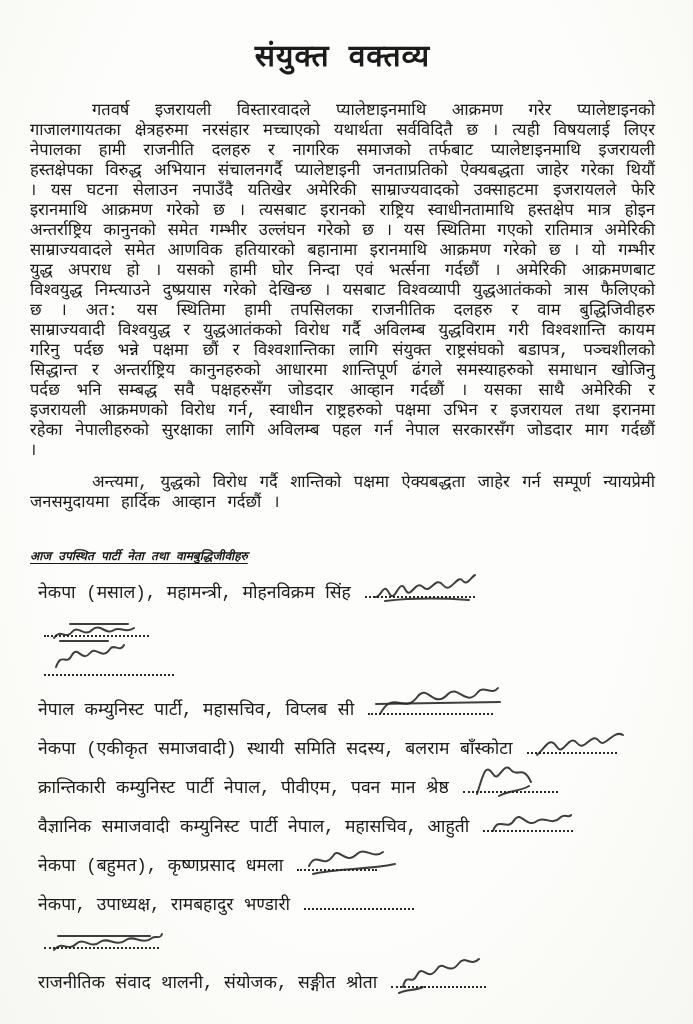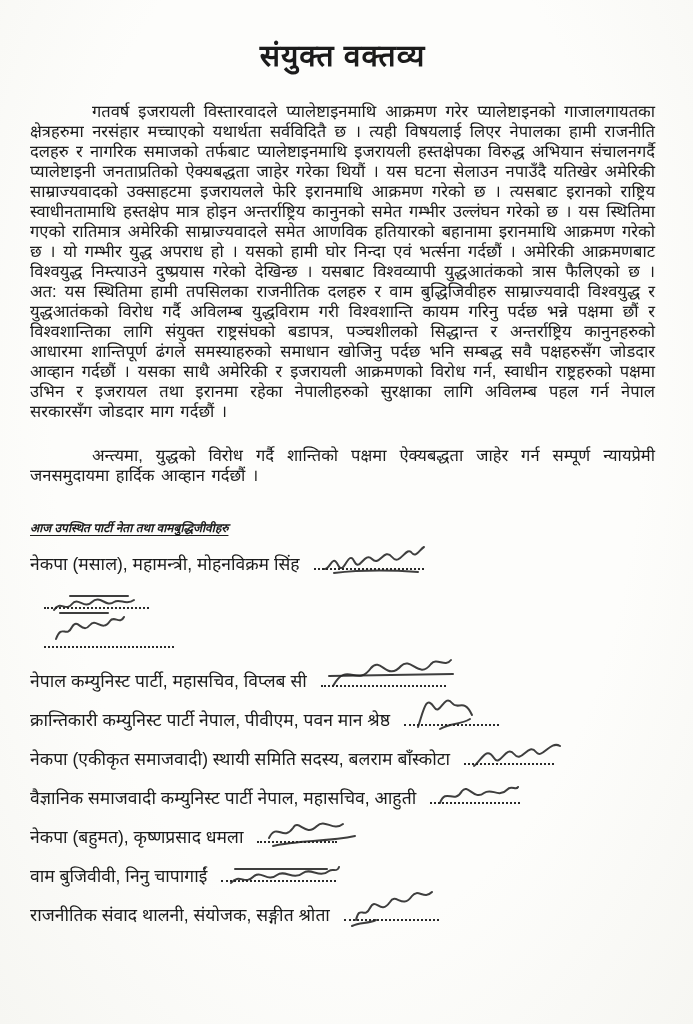--- a/index.html
+++ b/index.html
@@ -5,56 +5,56 @@
   html,body{margin:0;padding:0;background:#e9e9e7;}
   .page{
     position:relative;
     width:693px;height:1024px;
     margin:0 auto;
     box-sizing:border-box;
     padding:26px 38px 0 30px;
     background:
       radial-gradient(ellipse at 50% 40%, #fdfdfb 60%, #f6f6f2 100%);
     color:#1b1b1b;
-    font-family:Liberation Sans, sans-serif;
+    font-family:Liberation Mono, monospace;
     overflow:hidden;
   }
   .title{
     text-align:center;
     font-size:30px;
     font-weight:bold;
     margin:8px 0 26px 0;
     letter-spacing:1px;
   }
   .body-text{
     font-size:16.5px;
     line-height:20px;
     text-align:justify;
     margin:0;
     text-indent:62px;
     word-spacing:2px;
   }
-  .body-text + .body-text{margin-top:24px;}
+  .body-text + .body-text{margin-top:12px;}
   .sig-heading{
     margin:34px 0 4px 0;
     font-size:12px;
     font-weight:bold;
     font-style:italic;
     text-decoration:underline;
     text-underline-offset:3px;
   }
   .sig-row{
     display:flex;
     align-items:flex-end;
     margin-top:15px;
     height:24px;
     font-size:17.5px;
     white-space:nowrap;
   }
-  .sig-label{flex:0 0 auto;}
+  .sig-label{flex:0 0 auto;margin-left:8px;}
   .sig-area{
     position:relative;
     flex:0 0 auto;
     margin-left:14px;
   }
   .sig-dots{
     display:inline-block;
     border-bottom:2.5px dotted #2a2a2a;
     height:14px;
   }
@@ -124,64 +124,69 @@
     <span class="sig-area">
       <span class="sig-dots w125"></span>
       <svg class="sig-mark" width="130" height="40" viewBox="0 0 130 40">
           <path d="M6,32 C20,6 30,34 44,14 C54,2 60,28 74,12 C84,2 92,26 104,10 C110,3 118,14 124,6"></path>
           <path d="M2,22 L126,20"></path>
         </svg>
     </span>
   </div>
 
   <div class="sig-row">
+    <span class="sig-label">नेकपा (एकीकृत समाजवादी) स्थायी समिति सदस्य, बलराम बाँस्कोटा</span>
+    <span class="sig-area">
+      <span class="sig-dots w90"></span>
+      <svg class="sig-mark" width="95" height="34" viewBox="0 0 95 34">
+          <path d="M4,28 C12,22 16,8 24,20 C30,30 36,6 44,16 C52,26 58,4 66,14 C72,22 80,2 90,8"></path>
+        </svg>
+    </span>
+  </div>
+
+  <div class="sig-row">
     <span class="sig-label">क्रान्तिकारी कम्युनिस्ट पार्टी नेपाल, पीवीएम, पवन मान श्रेष्ठ</span>
     <span class="sig-area">
       <span class="sig-dots w95"></span>
       <svg class="sig-mark" width="70" height="44" viewBox="0 0 70 44">
           <path d="M8,38 C14,20 16,6 24,18 C30,28 34,4 42,14 C48,22 54,8 62,26"></path>
           <path d="M30,40 C40,34 50,36 60,30"></path>
         </svg>
     </span>
   </div>
 
   <div class="sig-row">
-    <span class="sig-label">नेकपा (एकीकृत समाजवादी) स्थायी समिति सदस्य, बलराम बाँस्कोटा</span>
-    <span class="sig-area">
-      <span class="sig-dots w90"></span>
-      <svg class="sig-mark" width="95" height="34" viewBox="0 0 95 34">
-          <path d="M4,28 C12,22 16,8 24,20 C30,30 36,6 44,16 C52,26 58,4 66,14 C72,22 80,2 90,8"></path>
-        </svg>
-    </span>
-  </div>
-
-  <div class="sig-row">
     <span class="sig-label">वैज्ञानिक समाजवादी कम्युनिस्ट पार्टी नेपाल, महासचिव, आहुती</span>
     <span class="sig-area">
       <span class="sig-dots w90"></span>
       <svg class="sig-mark" width="85" height="32" viewBox="0 0 85 32">
           <path d="M4,24 C10,8 18,26 26,12 C32,4 38,22 48,14 C56,8 62,20 72,10 C76,6 80,12 82,8"></path>
         </svg>
     </span>
   </div>
 
   <div class="sig-row">
     <span class="sig-label">नेकपा (बहुमत), कृष्णप्रसाद धमला</span>
     <span class="sig-area">
       <span class="sig-dots w80"></span>
       <svg class="sig-mark" width="100" height="36" viewBox="0 0 100 36">
           <path d="M6,24 C14,8 20,28 30,14 C36,4 42,24 54,12 C62,4 70,18 80,10"></path>
           <path d="M10,32 C34,26 64,28 92,22"></path>
         </svg>
     </span>
   </div>
 
-
-  <div class="sig-row">
-    <span class="sig-label">वाम बुजिवीवी, निनु चापागाईं</span>
+  <div class="sig-row">
+    <span class="sig-label">नेकपा, उपाध्यक्ष, रामबहादुर भण्डारी</span>
+    <span class="sig-area">
+      <span class="sig-dots w110"></span>
+    </span>
+  </div>
+
+  <div class="sig-row">
     <span class="sig-area">
       <span class="sig-dots w115"></span>
       <svg class="sig-mark" width="115" height="26" viewBox="0 0 115 26">
           <path d="M4,20 C12,10 18,22 26,14 C34,6 40,20 50,12 C58,6 66,18 76,10 C84,4 92,16 102,8 C106,5 110,10 112,4"></path>
           <path d="M8,6 L100,6"></path>
         </svg>
     </span>
   </div>
 
   <div class="sig-row">

